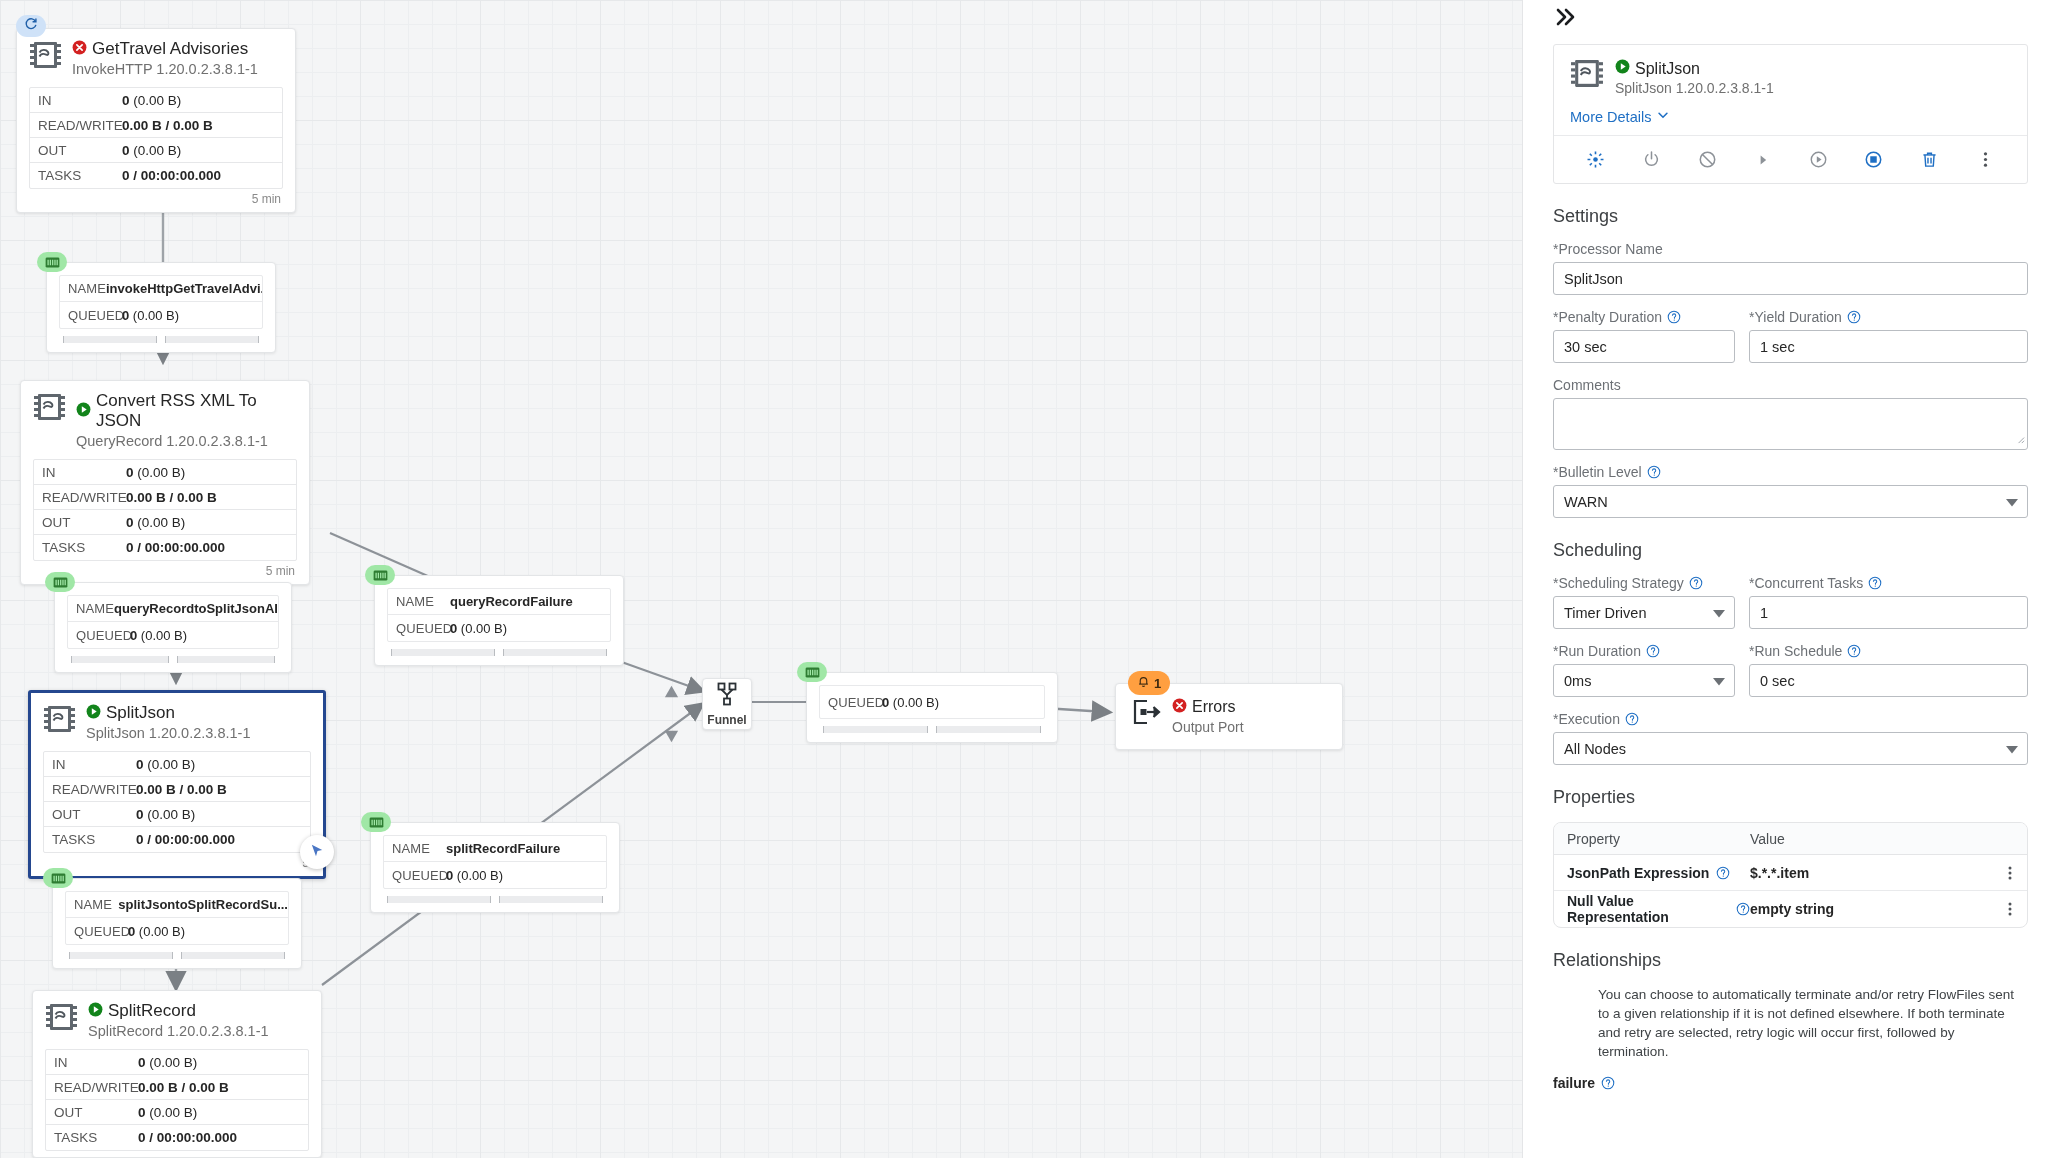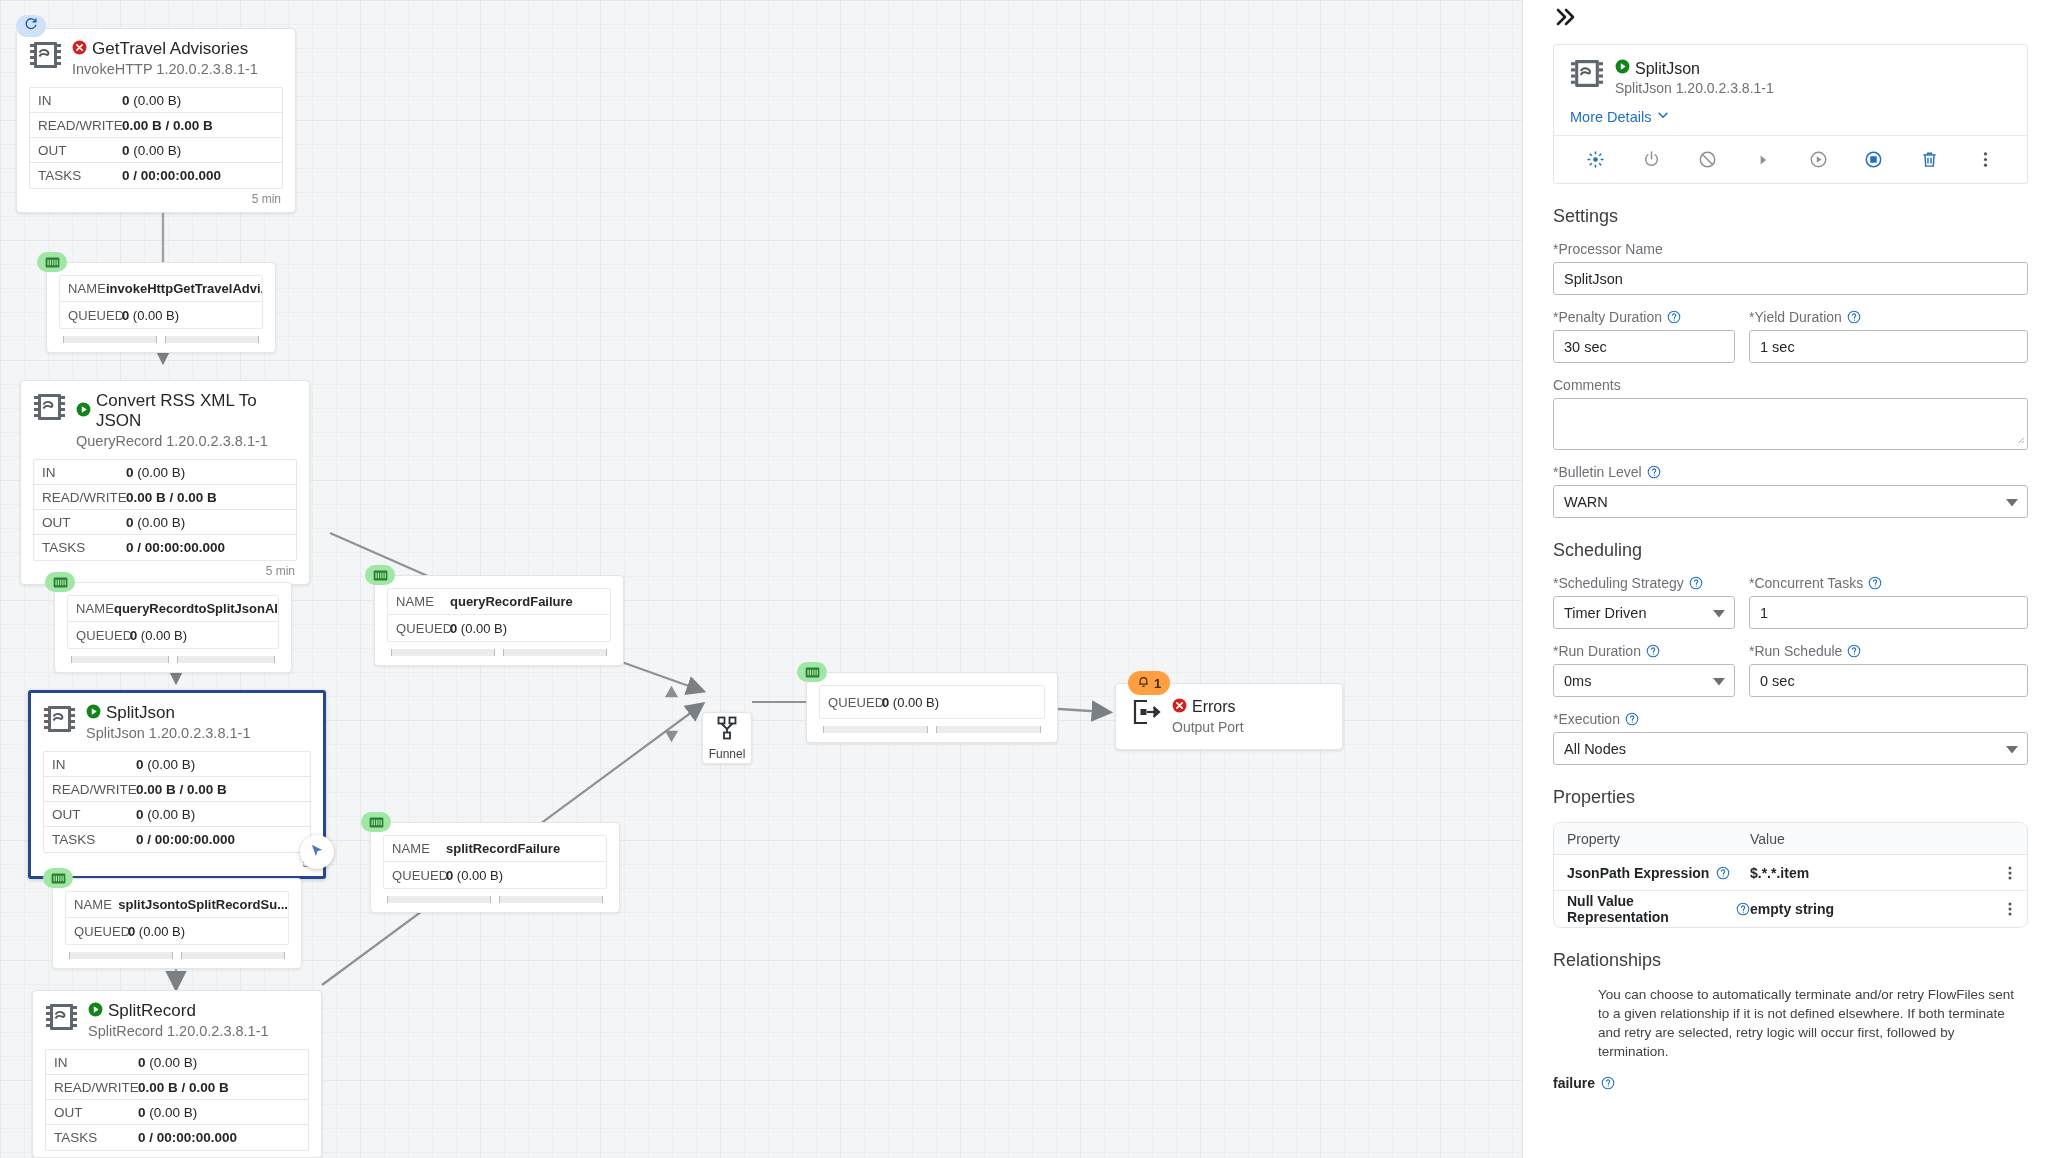--- a/index.html
+++ b/index.html
@@ -585,21 +585,21 @@
             <span class="stat-k">OUT</span>
             <span class="stat-v"><b>0</b><span> (0.00 B)</span></span>
           </div>
         <div class="stat-row">
             <span class="stat-k">TASKS</span>
             <span class="stat-v"><b>0 / 00:00:00.000</b></span>
           </div>
       </div>
     </div>
 
-    <div class="funnel" style="left:702px; top:712px;">
+    <div class="funnel" style="left:702px; top:678px;font-weight:bold;">
       <span>
         <svg width="26" height="26" viewBox="0 0 26 26" fill="none" stroke="#2b3136" stroke-width="1.8">
           <rect x="4.5" y="2.5" width="6" height="6"></rect>
           <rect x="15.5" y="2.5" width="6" height="6"></rect>
           <rect x="10" y="17.5" width="6" height="6"></rect>
           <path d="M7.5 8.5 L13 14 L18.5 8.5"></path>
           <path d="M13 14 L13 17.5"></path>
         </svg>
       </span>
       <span class="funnel-label">Funnel</span>

